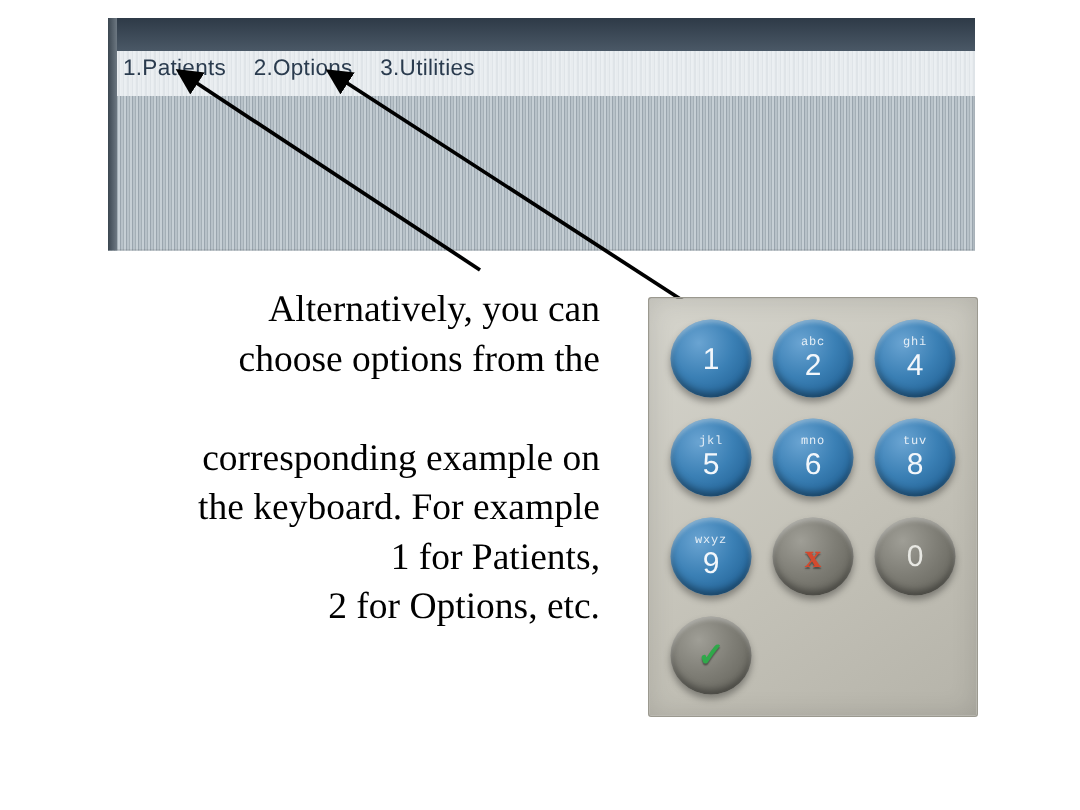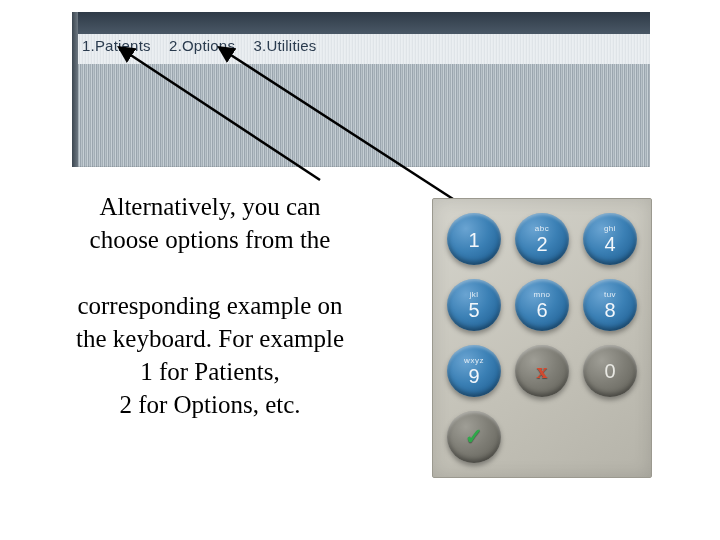--- a/index.html
+++ b/index.html
@@ -30,41 +30,41 @@
     position:absolute;left:0;top:0;width:6px;height:100%;
     background:linear-gradient(90deg,#3b4650 0%,#6d7882 100%);
   }
 
   
   svg.arrows{position:absolute;left:0;top:0;width:720px;height:540px;pointer-events:none;}
 
   
   .body-text{
     position:absolute;left:20px;top:190px;width:380px;
-    font-size:25px;line-height:1.32;color:#000;text-align:center;
+    font-size:25px;line-height:1.32;color:#000;text-align:right;
   }
   .sans{font-family:Liberation Serif, serif;}
 
   
   .keypad{
     position:absolute;left:432px;top:198px;width:220px;height:280px;
     background:linear-gradient(145deg,#d5d4cc 0%,#c4c2b8 55%,#b5b3a9 100%);
     border:1px solid #9b998f;border-radius:2px;
     display:grid;grid-template-columns:repeat(3,1fr);grid-template-rows:repeat(4,1fr);
     gap:14px;padding:14px;box-sizing:border-box;
     box-shadow:inset 0 0 18px rgba(0,0,0,.12);
   }
   .key{
     position:relative;border-radius:50%;
     background:radial-gradient(circle at 35% 30%,#6aa4d2 0%,#3b80b5 45%,#27689c 75%,#1d5786 100%);
     box-shadow:0 3px 5px rgba(0,0,0,.35),inset 0 2px 3px rgba(255,255,255,.35),inset 0 -3px 5px rgba(0,0,0,.35);
     display:flex;flex-direction:column;align-items:center;justify-content:center;
     color:#f3f7fb;
   }
-  .key .sub{font-family:Liberation Sans, sans-serif;font-size:8px;line-height:1;letter-spacing:.5px;opacity:.9;margin-bottom:1px;}
+  .key .sub{font-family:Liberation Mono, monospace;font-size:8px;line-height:1;letter-spacing:.5px;opacity:.9;margin-bottom:1px;}
   .key .num{font-family:Arial,sans-serif;font-size:20px;line-height:1;font-weight:400;}
   .key.gray{
     background:radial-gradient(circle at 35% 30%,#9f9e96 0%,#7f7e76 45%,#6a6961 78%,#595850 100%);
   }
   .key .mark{font-size:22px;font-weight:bold;}
   .key .mark.red{color:#d24a2f;text-shadow:0 1px 1px rgba(0,0,0,.4);}
   .key .mark.green{color:#2fa84a;text-shadow:0 1px 1px rgba(0,0,0,.4);}
 </style>
 </head>
 <body>

